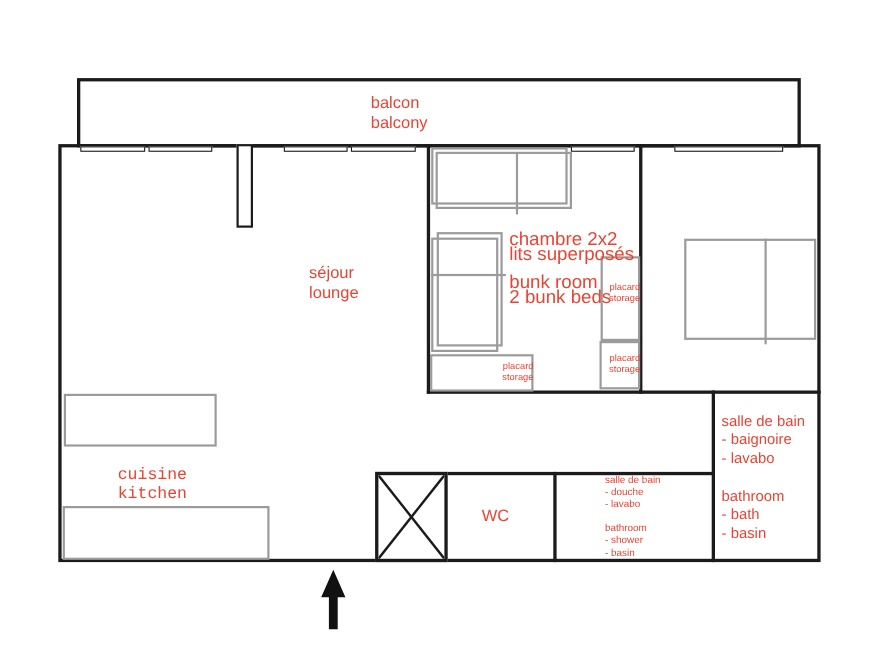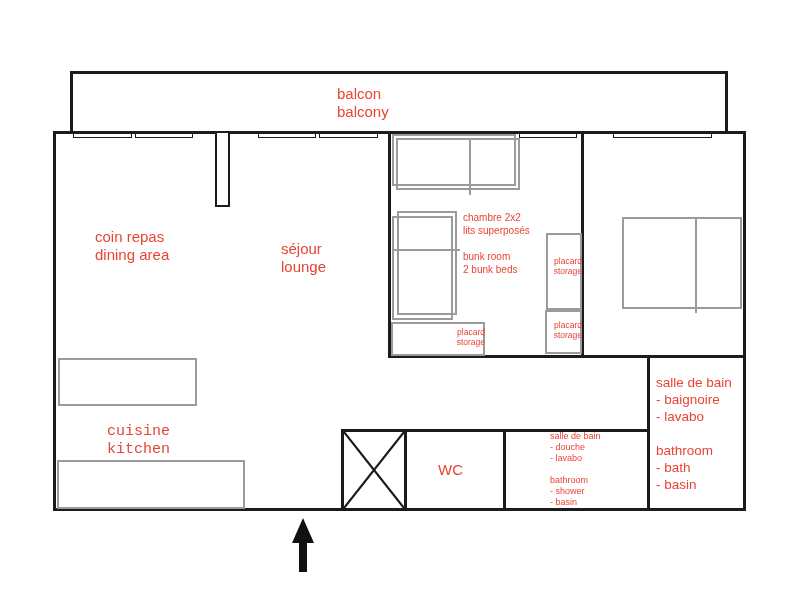--- a/index.html
+++ b/index.html
@@ -7,21 +7,21 @@
         font-family:"Liberation Sans","DejaVu Sans",sans-serif;}
   .outline{position:absolute;box-sizing:border-box;border:3px solid #1b1b1b;background:transparent;}
   .wall{position:absolute;background:#1b1b1b;}
   .stub{position:absolute;box-sizing:border-box;border:2px solid #1b1b1b;background:#fff;}
   .window{position:absolute;box-sizing:border-box;height:5px;border:1px solid #1b1b1b;background:#fff;}
   .furn{position:absolute;box-sizing:border-box;border:2px solid #9b9b9b;background:transparent;}
   .furnline{position:absolute;background:#9b9b9b;}
   .xbox{position:absolute;box-sizing:border-box;border:3px solid #1b1b1b;background:#fff;}
   .lbl{position:absolute;color:#e84434;white-space:pre-line;}
   .lbl-lg{font-size:15px;line-height:18px;}
-  .lbl-md{font-size:10px;line-height:13px;}
+  .lbl-md{font-size:17px;line-height:13px;}
   .lbl-bath{font-size:13.5px;line-height:17px;}
   .lbl-sm{font-size:9px;line-height:11px;}
   .lbl-tiny{font-size:8.5px;line-height:9.5px;text-align:right;}
   svg{display:block;}
 </style>
 </head>
 <body>
 
 <div id="plan">
 
@@ -62,22 +62,20 @@
 
   <div class="furn" style="left:546px;top:233px;width:36px;height:77px;"></div>
   <div class="furn" style="left:545px;top:310px;width:37px;height:44px;"></div>
   <div class="furn" style="left:391px;top:322px;width:94px;height:34px;"></div>
 
   <div class="furn" style="left:58px;top:358px;width:139px;height:48px;"></div>
   <div class="furn" style="left:57px;top:460px;width:188px;height:49px;"></div>
 
   <div class="lbl lbl-lg" style="left:337px;top:85px;">balcon
 balcony</div>
-  <div class="lbl lbl-lg" style="left:95px;top:228px;">coin repas
-dining area</div>
   <div class="lbl lbl-lg" style="left:281px;top:228px;margin-top:12px;">séjour
 lounge</div>
   <div class="lbl lbl-md" style="left:463px;top:211px;">chambre 2x2
 lits superposés
 
 bunk room
 2 bunk beds</div>
   <div class="lbl lbl-lg" style="left:107px;top:423px;font-family:Liberation Mono, monospace;">cuisine
 kitchen</div>
   <div class="lbl lbl-lg" style="left:438px;top:461px;">WC</div>

